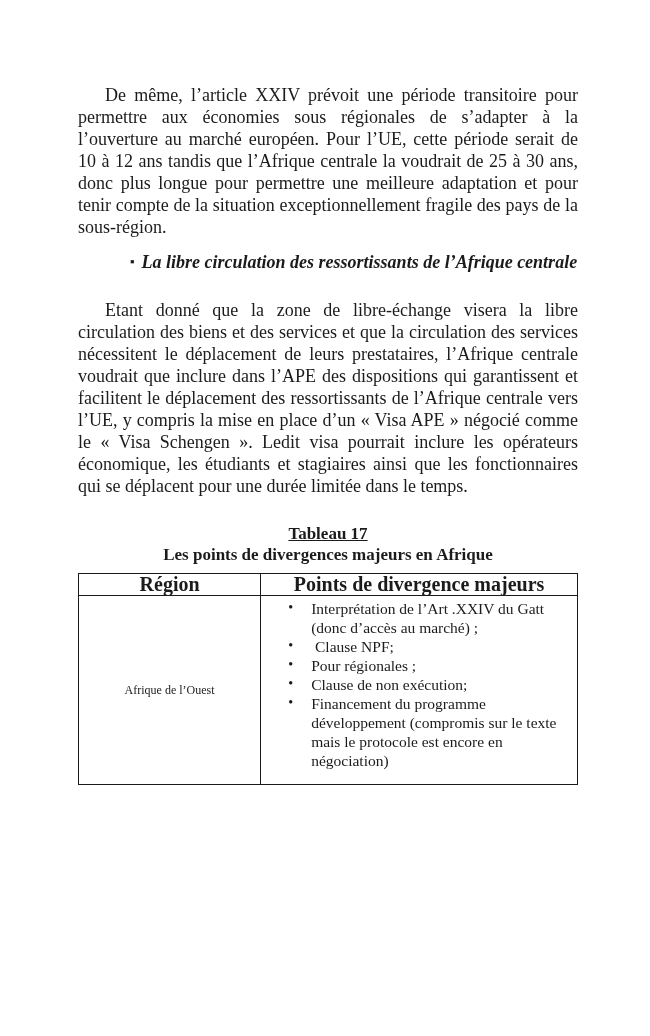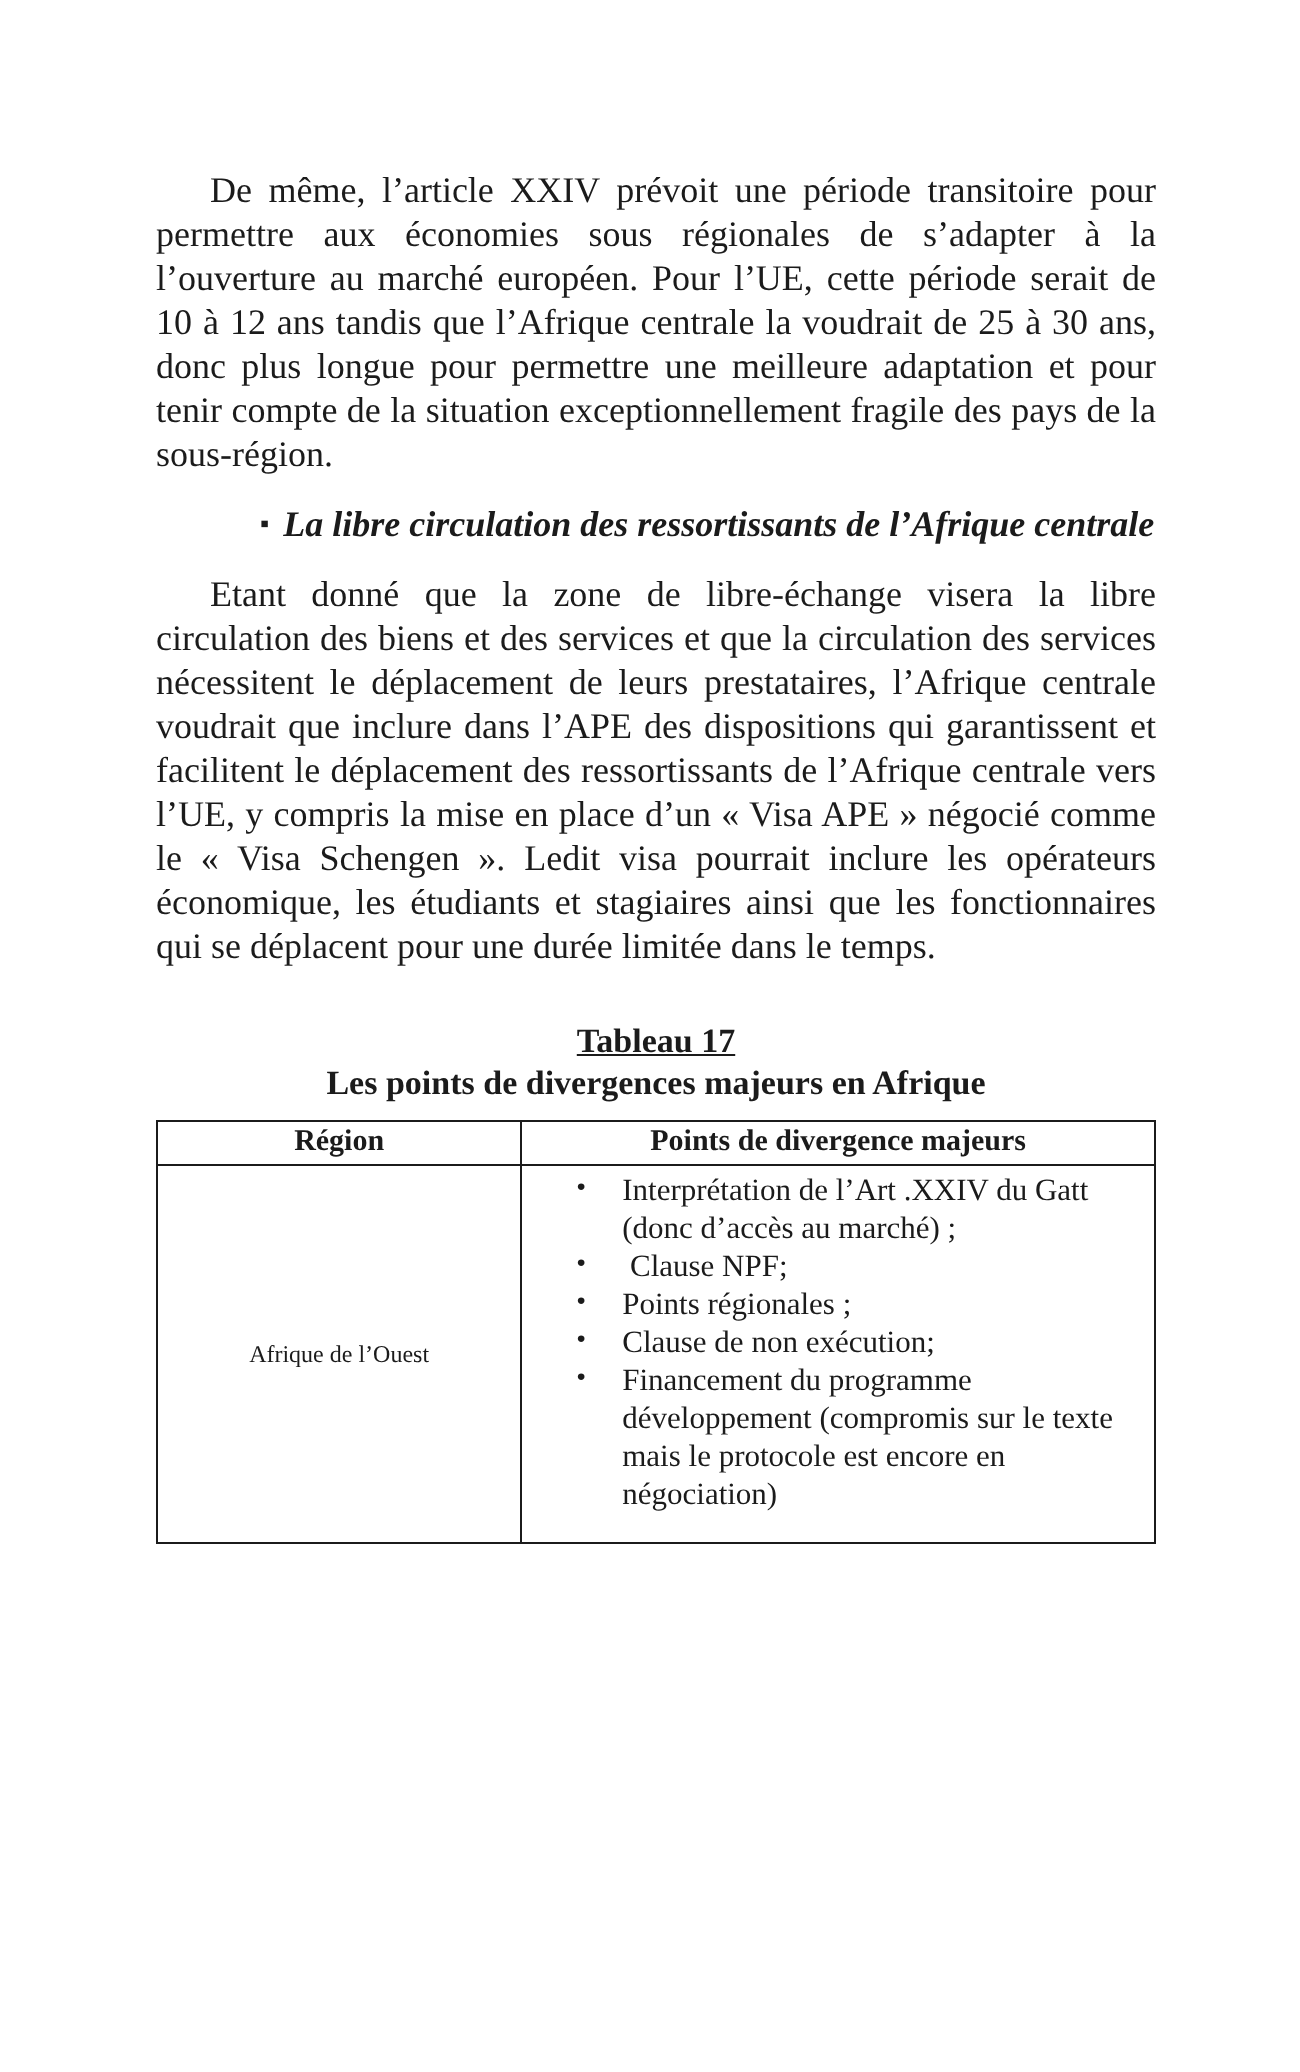--- a/index.html
+++ b/index.html
@@ -17,21 +17,21 @@
     overflow: hidden;
   }
   .body-para {
     margin: 0;
     font-size: 18px;
     line-height: 22px;
     text-align: justify;
     text-indent: 27px;
   }
   .section-heading {
-    margin: 13px 0 13px 0;
+    margin: 13px 0 26px 0;
     font-size: 18px;
     line-height: 22px;
     font-weight: bold;
     font-style: italic;
     text-align: justify;
     text-indent: 52px;
   }
   .sq-bullet {
     font-style: normal;
     font-size: 13px;
@@ -50,21 +50,21 @@
   table.divergence {
     width: 100%;
     border-collapse: collapse;
     table-layout: fixed;
     margin-top: 8px;
   }
   table.divergence th, table.divergence td {
     border: 1.4px solid #1b1b1b;
   }
   table.divergence th {
-    font-size: 15px;
+    font-size: 20px;
     font-weight: bold;
     line-height: 21px;
     padding: 0 2px;
     text-align: center;
   }
   td.region-cell {
     text-align: center;
     vertical-align: middle;
     font-size: 12px;
     line-height: 19px;
@@ -123,21 +123,21 @@
           <th>Points de divergence majeurs</th>
         </tr>
       </thead>
       <tbody>
         <tr>
           <td class="region-cell">Afrique de l’Ouest</td>
           <td class="points-cell">
             <ul class="points">
               <li><span class="blt">•</span><span>Interprétation de l’Art .XXIV du Gatt (donc d’accès au marché) ;</span></li>
               <li><span class="blt">•</span><span>&nbsp;Clause NPF;</span></li>
-              <li><span class="blt">•</span><span>Points régionales ;</span></li>
+              <li><span class="blt">•</span><span>Pour régionales ;</span></li>
               <li><span class="blt">•</span><span>Clause de non exécution;</span></li>
               <li><span class="blt">•</span><span>Financement du programme développement (compromis sur le texte mais le protocole est encore en négociation)</span></li>
             </ul>
           </td>
         </tr>
       </tbody>
     </table>
   </div>
 
   <div class="page-number">87</div>

